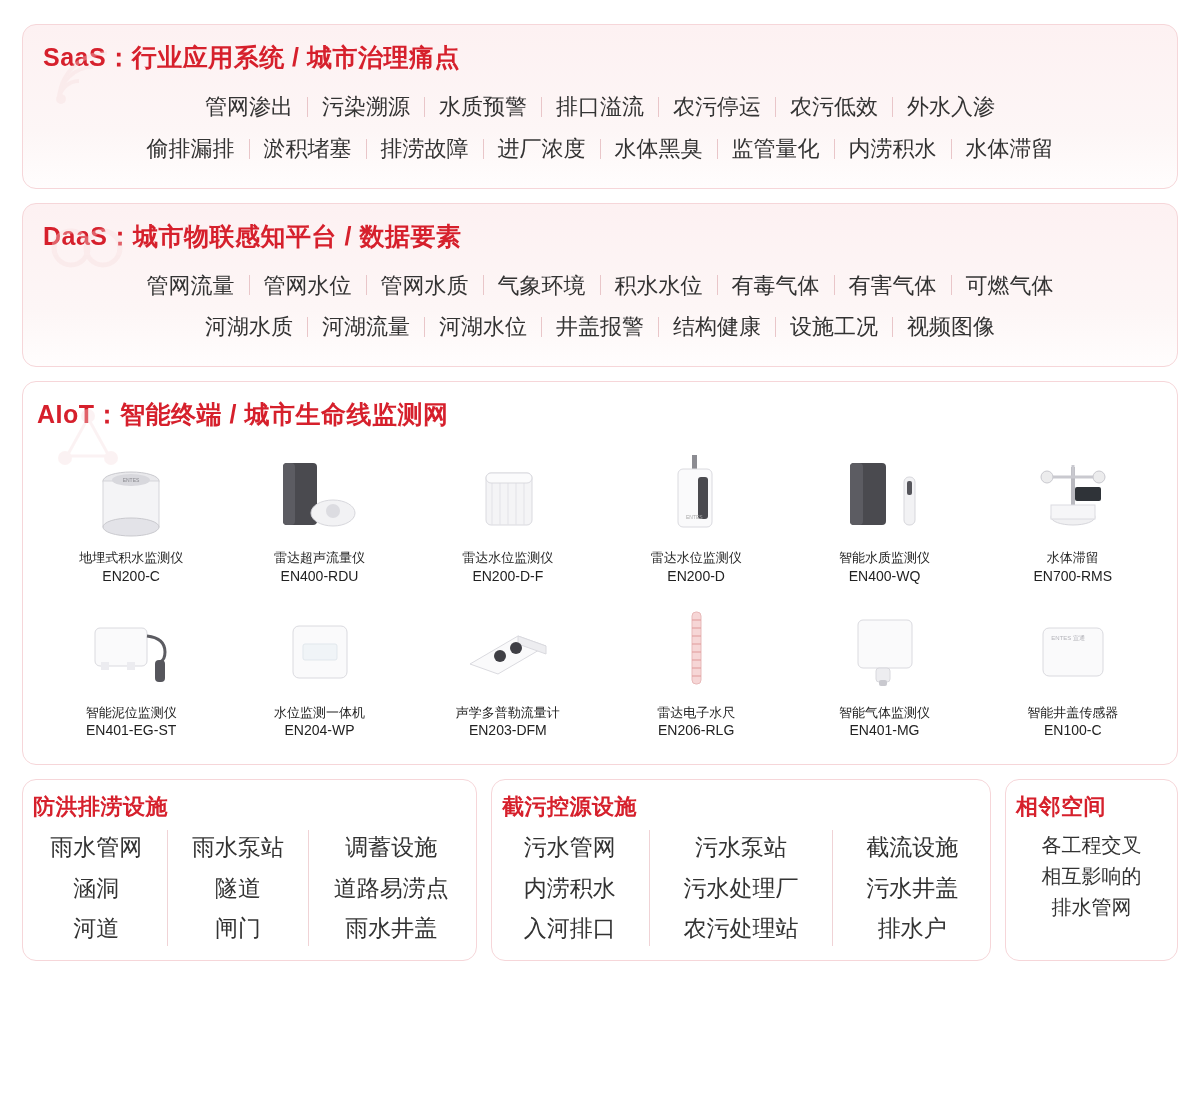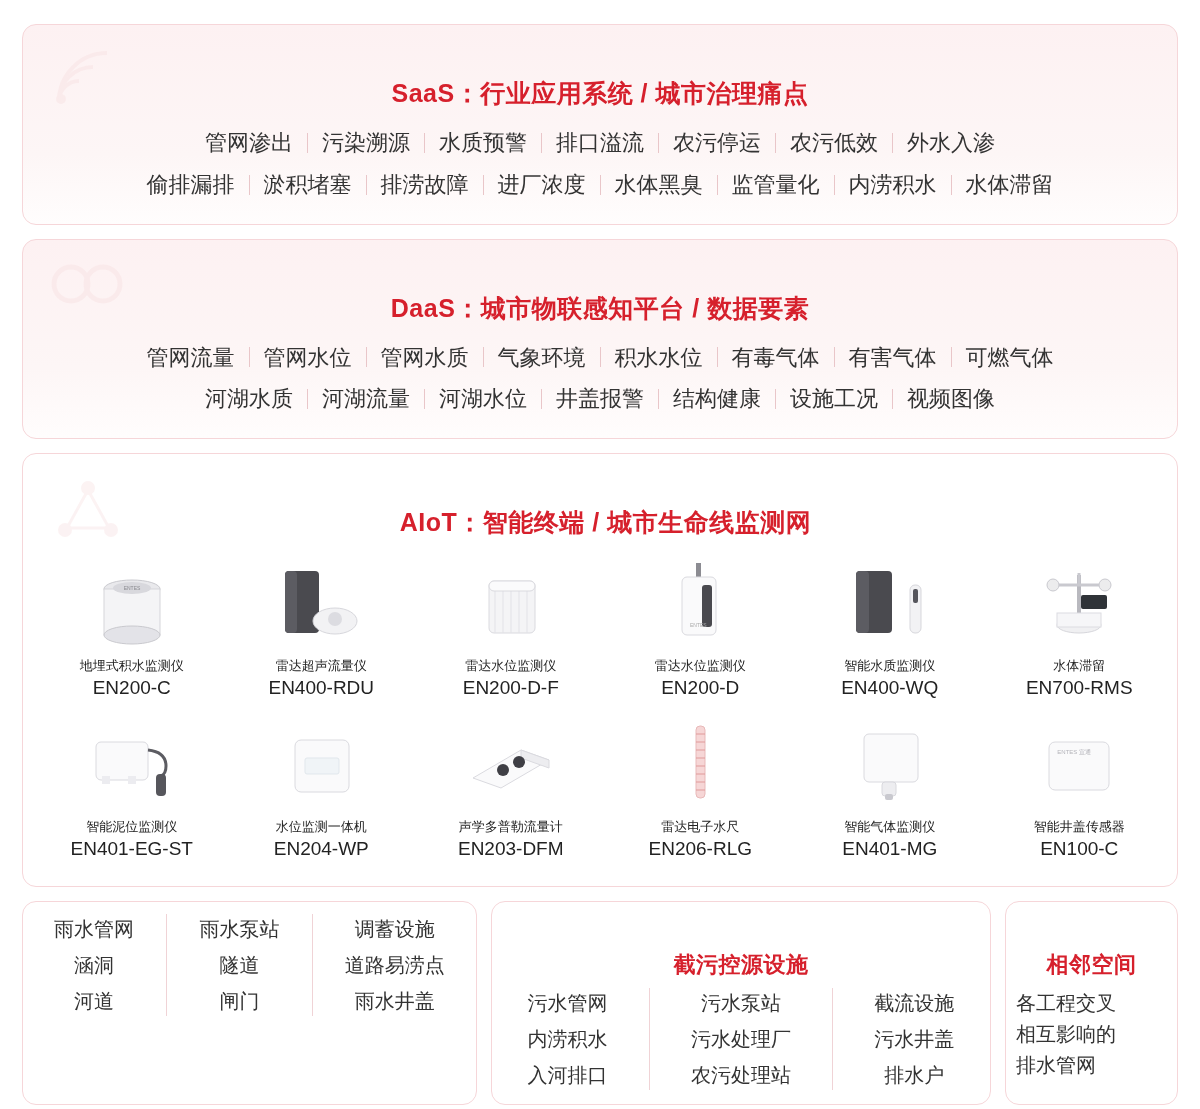--- a/index.html
+++ b/index.html
@@ -17,26 +17,24 @@
 
   
   .card {
     border: 1.5px solid #f6d6d9;
     border-radius: 14px;
     background: #fff;
     position: relative;
     overflow: hidden;
   }
   .card-title {
-    text-align: center;
     font-size: 25px;
     font-weight: bold;
     color: #d6202c;
     letter-spacing: .5px;
-    margin-top: 36px;
   }
   .card-title .en { color: #d6202c; }
 
   
   .band {
     background: linear-gradient(180deg,#fdf1f2 0%, #fdf6f6 65%, #fffdfd 100%);
     padding: 16px 20px 18px 20px;
     margin-bottom: 14px;
   }
   .band .rows { margin-top: 12px; }
@@ -54,59 +52,59 @@
     display: inline-block;
   }
 
   
   .wm {
     position: absolute; left: 26px; top: 18px;
     opacity: .35; pointer-events: none;
   }
 
   
-  .aiot { padding: 16px 3px 18px 14px; background:#fff; margin-bottom: 14px; }
+  .aiot { padding: 16px 10px 18px 14px; background:#fff; margin-bottom: 14px; }
   .aiot-grid {
     display: grid;
     grid-template-columns: repeat(6, 1fr);
     row-gap: 6px;
     margin-top: 12px;
   }
   .device { text-align: center; padding: 4px 2px 6px 2px; }
   .device .art {
     height: 94px;
     display: flex; align-items: flex-end; justify-content: center;
     margin-bottom: 8px;
   }
   .device .name { font-size: 13px; color: #222; line-height: 1.35; white-space: nowrap;}
-  .device .model { font-size: 19px; color: #222; line-height: 1.35; }
+  .device .model { font-size: 14px; color: #222; line-height: 1.35; }
 
   
   .bottom {
     display: flex;
     gap: 14px;
   }
   .bfac { padding: 12px 10px 14px 10px; }
   .bfac .card-title { font-size: 22px; margin-bottom: 8px; }
   .b1 { width: 455px; }
   .b2 { width: 500px; }
   .b3 { flex: 1; }
   .cols {
     display: flex;
     justify-content: space-around;
-    font-size: 20px;
+    font-size: 23px;
     color: #333;
   }
   .col {
     display: flex; flex-direction: column; align-items: center;
     gap: 6px; padding: 0 10px;
     line-height: 1.5;
   }
   .vline { width: 1px; background: #f0d3d6; align-self: stretch; }
-  .single-col { font-size: 20px; color: #333; line-height: 1.55; }
+  .single-col { text-align: center; font-size: 20px; color: #333; line-height: 1.55; }
 
   
   .art svg { display:block; }
 </style>
 </head>
 <body>
 
 <div class="page">
 
   <section class="card band">
@@ -363,20 +361,21 @@
           </div>
           <div class="name">智能井盖传感器</div>
           <div class="model">EN100-C</div>
         </div>
       </div>
   </section>
 
   <div class="bottom">
 
     <section class="card bfac b1">
+      <div class="card-title">防洪排涝设施</div>
       <div class="cols" id="fac0">
           <div class="col">
             <div>雨水管网</div>
             <div>涵洞</div>
             <div>河道</div>
           </div>
           <div class="vline"></div>
           <div class="col">
             <div>雨水泵站</div>
             <div>隧道</div>

